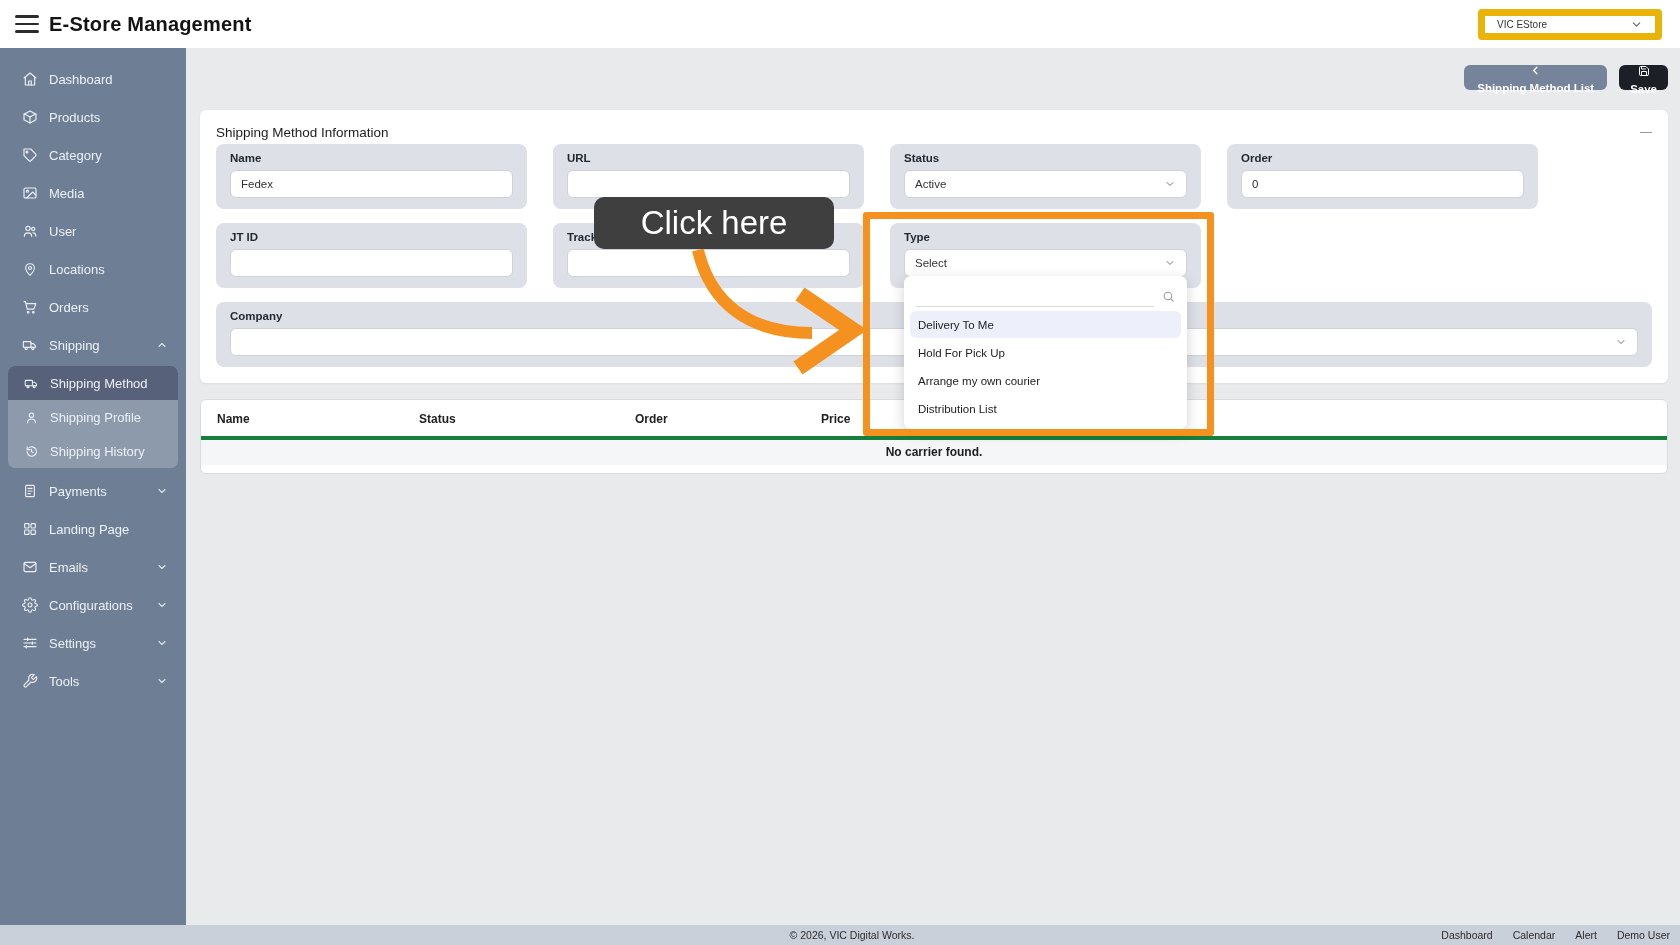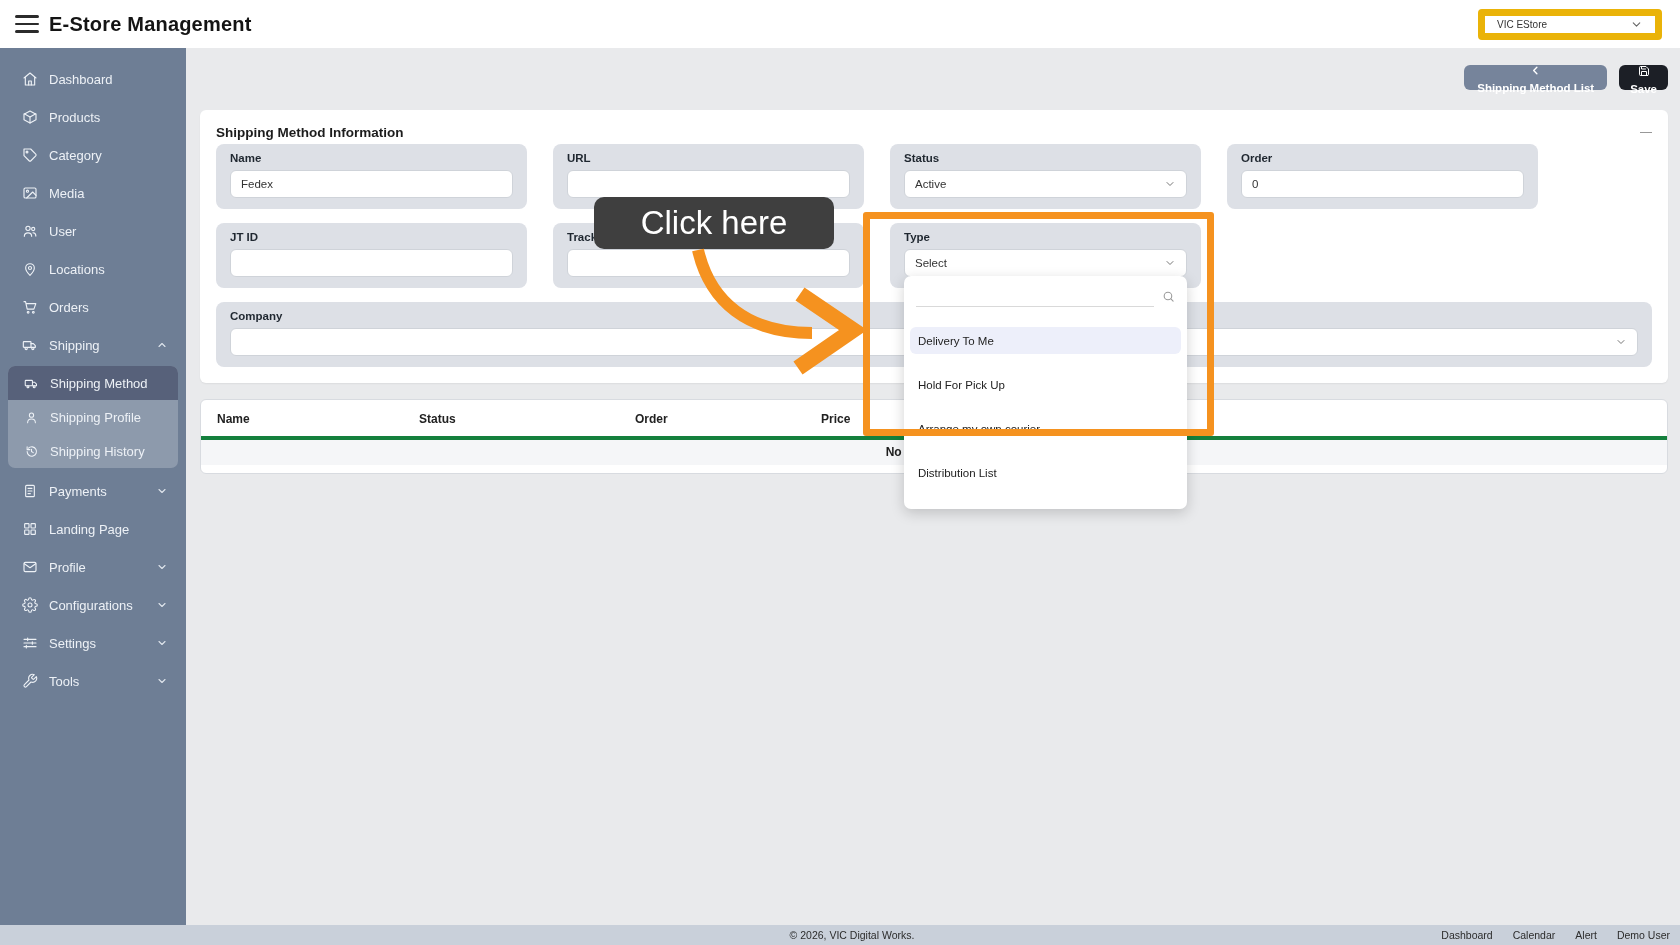--- a/index.html
+++ b/index.html
@@ -27,21 +27,21 @@
   
   .main { position:absolute; left:186px; top:48px; right:0; bottom:20px; background:#e9eaec; }
   .actions { position:absolute; top:17px; right:12px; display:flex; gap:12px; z-index:5; }
   .btn { display:flex; align-items:center; gap:6px; height:25px; border:none; border-radius:6px; color:#fff; font-size:11.5px; font-weight:700; font-family:"Liberation Sans",sans-serif; padding:0 13px; cursor:pointer;flex-direction:column; }
   .btn-back { background:#76849b; }
   .btn-save { background:#1c1f26; padding:0 11px; }
 
   .card { background:#fff; border-radius:6px; box-shadow:0 1px 2px rgba(0,0,0,0.06); }
   .form-card { margin:62px 12px 0 14px; padding:10px 16px 16px 16px; }
   .card-head { display:flex; align-items:center; height:24px; }
-  .card-title { font-size:13.5px; font-weight:700; color:#1c1c1c; }
+  .card-title { font-size:13.5px; font-weight:400; color:#1c1c1c; }
   .collapse { margin-left:auto; color:#8b8b8b; font-size:12px; cursor:pointer; line-height:1; }
 
   .grid4 { display:grid; grid-template-columns:repeat(4,311px); gap:14px 26px; }
   .fieldbox { background:#dde0e6; border-radius:8px; padding:8px 14px 12px 14px; height:65px; }
   .fieldbox .flabel { font-size:11.5px; font-weight:700; color:#1f2730; margin-bottom:5px; line-height:13px; }
   .control { height:28px; background:#fff; border:1px solid #cfd3d9; border-radius:6px; display:flex; align-items:center; padding:0 10px; font-size:11.5px; color:#333; width:100%; }
   input.control { outline:none; font-family:"Liberation Sans",sans-serif; }
   .select { cursor:pointer; }
   .select .chev { margin-left:auto; color:#777; }
   .company-box { margin-top:14px; height:65px; }
@@ -50,21 +50,21 @@
   .thead { display:flex; padding:12px 16px 10px 16px; font-size:12px; font-weight:700; color:#222; }
   .th-name { width:202px; } .th-status { width:216px; } .th-order { width:186px; } .th-price { flex:1; }
   .empty-row { border-top:4px solid #15803d; background:#f5f6f8; text-align:center; font-size:12px; font-weight:700; color:#1d1d1d; padding:5px 0 6px 0; }
 
   
   .highlight-box { position:absolute; left:863px; top:212px; width:351px; height:224px; border:7px solid #f5921f; border-radius:3px; z-index:50; pointer-events:none; }
   .dropdown { position:absolute; left:904px; top:276px; width:283px; background:#fff; border-radius:7px; box-shadow:0 4px 14px rgba(0,0,0,0.18); z-index:45; padding-bottom:6px; }
   .dd-search { display:flex; align-items:center; padding:8px 12px 2px 12px; height:34px; }
   .dd-search input { flex:1; border:none; border-bottom:1px solid #d9d9d9; outline:none; height:22px; font-size:11.5px; font-family:"Liberation Sans",sans-serif; background:transparent; }
   .dd-search .icon { color:#9a9a9a; margin-left:8px; }
-  .dd-opt { height:27px; display:flex; align-items:center; font-size:11.5px; color:#222; padding:0 8px; margin:17px 6px; border-radius:6px; cursor:pointer; }
+  .dd-opt { height:27px; display:flex; align-items:center; font-size:11.5px; color:#222; padding:0 8px; margin:1px 6px; border-radius:6px; cursor:pointer; }
   .dd-opt.hl { background:#edeffa; }
 
   .coach-tip { position:absolute; left:594px; top:197px; width:240px; height:52px; background:#3f3f3f; border-radius:10px; color:#fff; display:flex; align-items:center; justify-content:center; font-size:33px; z-index:55; }
   .coach-arrow { position:absolute; left:640px; top:240px; z-index:55; pointer-events:none; }
 
   
   .footer { position:absolute; left:0; bottom:0; width:1680px; height:20px; background:#c9d0da; z-index:30; display:flex; align-items:center; font-size:10.5px; color:#2c2c2c; }
   .footer-copy { position:absolute; left:0; right:0; text-align:center;padding-left:24px; }
   .footer-links { margin-left:auto; display:flex; gap:20px; padding-right:10px; position:relative; }
   .footer-links span { cursor:pointer; }
@@ -234,21 +234,21 @@
       </span>
     <span class="lbl">Landing Page</span>
   </div>
   <div class="side-item">
     <span class="icon">
         <svg width="16" height="16" viewBox="0 0 24 24" fill="none" stroke="currentColor" stroke-width="1.7" stroke-linecap="round" stroke-linejoin="round">
           <rect x="3" y="5" width="18" height="14" rx="2"></rect>
           <path d="m3.5 7 8.5 6 8.5-6"></path>
         </svg>
       </span>
-    <span class="lbl">Profile</span>
+    <span class="lbl">Emails</span>
     <span class="chev icon">
         <svg width="12" height="12" viewBox="0 0 24 24" fill="none" stroke="currentColor" stroke-width="2.2" stroke-linecap="round" stroke-linejoin="round">
           <path d="m6 9 6 6 6-6"></path>
         </svg>
       </span>
   </div>
   <div class="side-item">
     <span class="icon">
         <svg width="16" height="16" viewBox="0 0 24 24" fill="none" stroke="currentColor" stroke-width="1.6" stroke-linecap="round" stroke-linejoin="round">
           <circle cx="12" cy="12" r="3"></circle>

